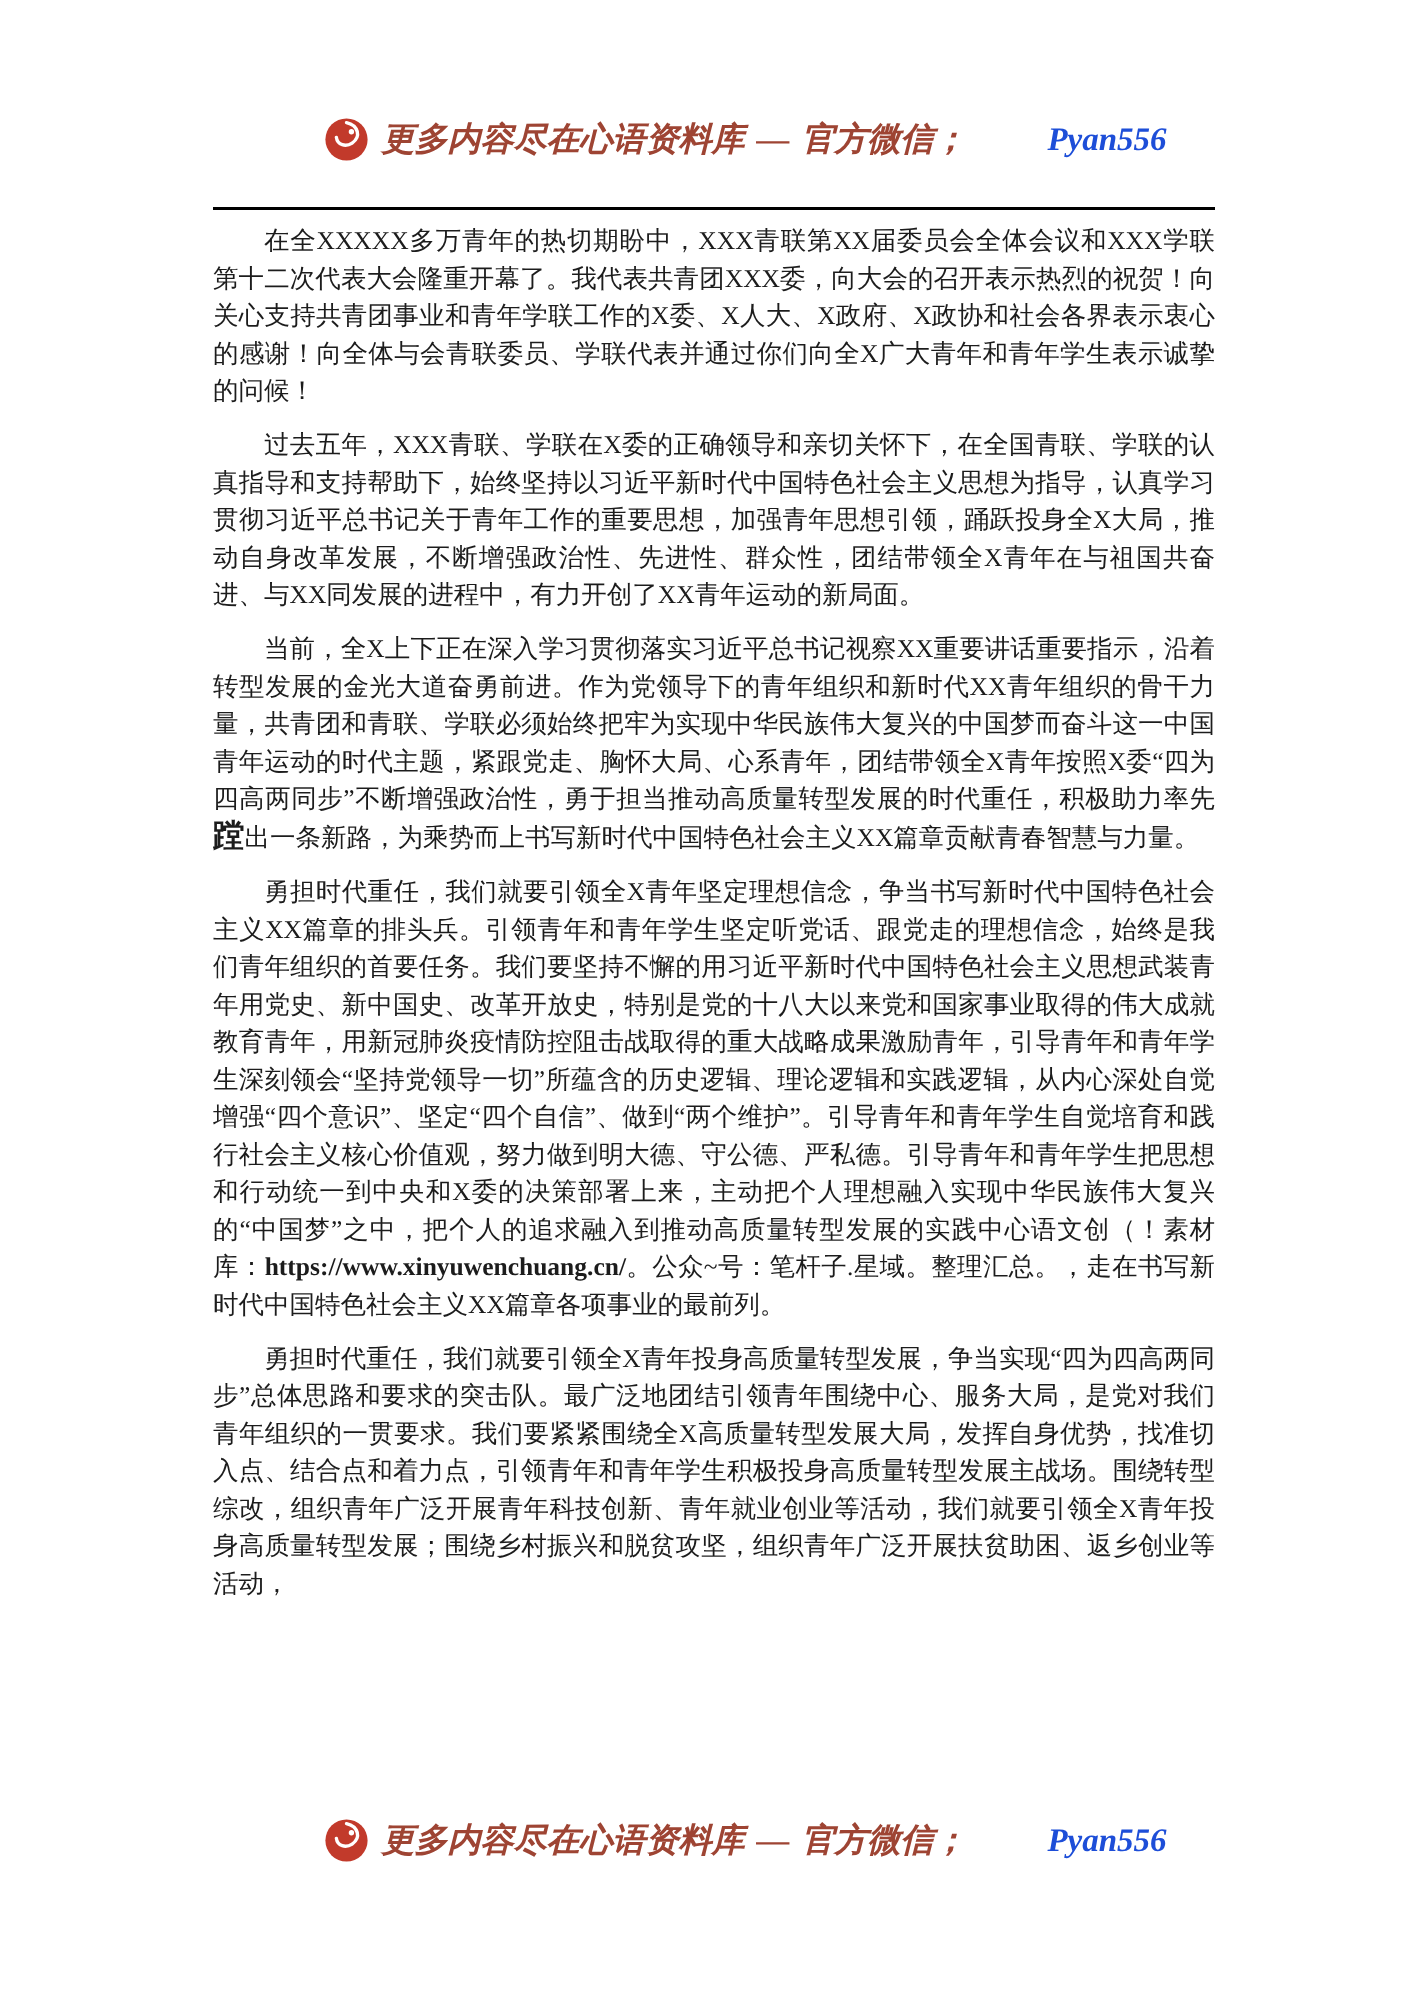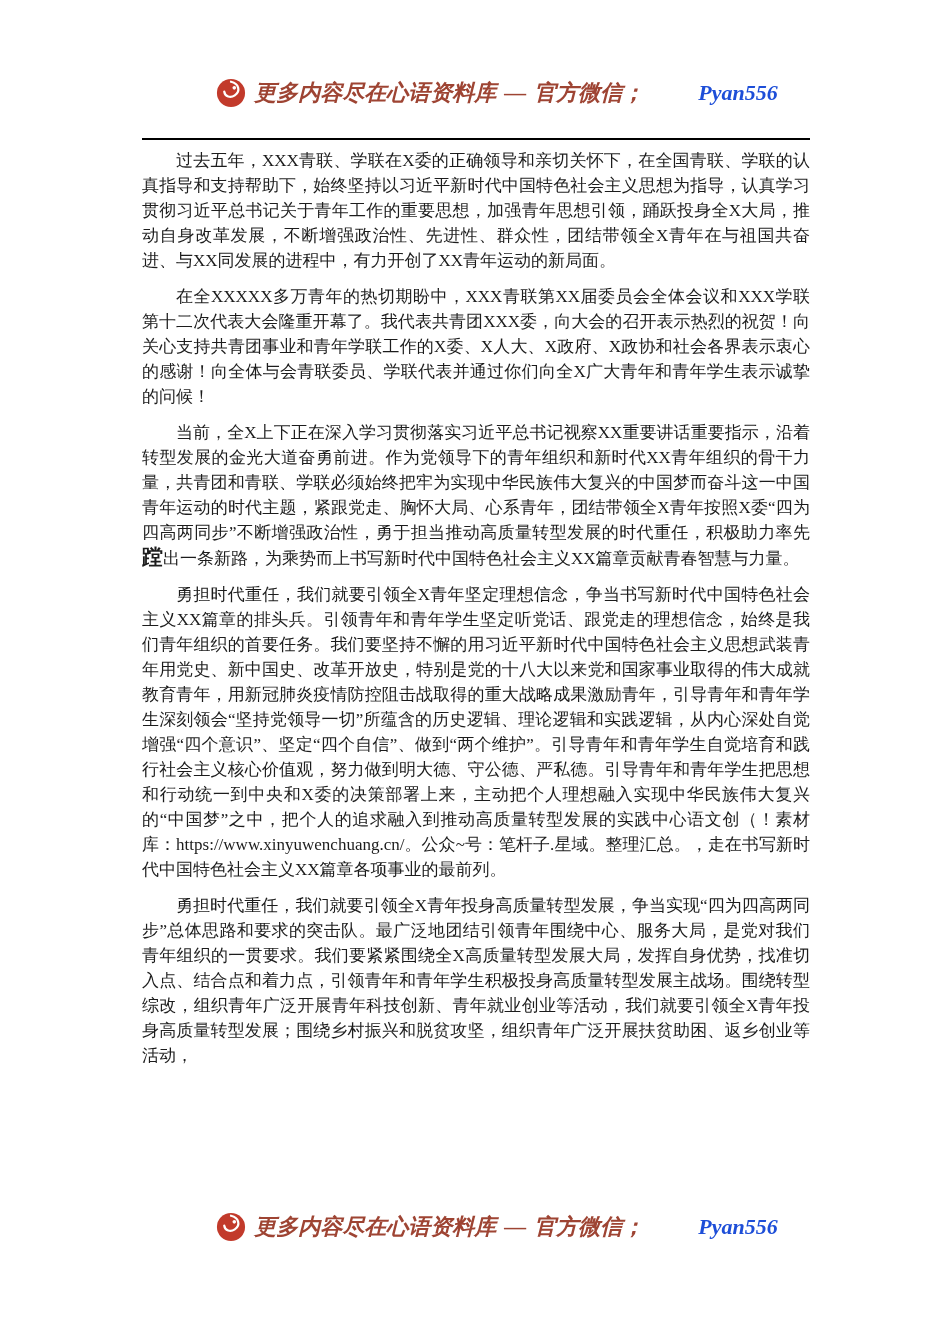--- a/index.html
+++ b/index.html
@@ -59,21 +59,21 @@
     text-indent:2em;
   }
   .doc-body p.salutation{
     text-indent:0;
   }
   .big-char{
     font-size:21px;
     font-weight:bold;
   }
   .bold-url{
-    font-weight:normal;
+    font-weight:bold;
   }
 </style>
 </head>
 <body>
 
 <div class="page">
 
   <div class="watermark wm-header">
     <span class="logo">
       <svg viewBox="0 0 32 32" width="30" height="30">
@@ -85,23 +85,23 @@
     <span class="wm-main">更多内容尽在心语资料库</span>
       <span class="wm-sep">—</span>
       <span class="wm-label">官方微信；</span>
       <span class="wm-account">Pyan556</span>
   </div>
 
   <div class="divider"></div>
 
   <div class="doc-body">
 
+    <p>在全XXXXX多万青年的热切期盼中，XXX青联第XX届委员会全体会议和XXX学联第十二次代表大会隆重开幕了。我代表共青团XXX委，向大会的召开表示热烈的祝贺！向关心支持共青团事业和青年学联工作的X委、X人大、X政府、X政协和社会各界表示衷心的感谢！向全体与会青联委员、学联代表并通过你们向全X广大青年和青年学生表示诚挚的问候！</p>
+
     <p>过去五年，XXX青联、学联在X委的正确领导和亲切关怀下，在全国青联、学联的认真指导和支持帮助下，始终坚持以习近平新时代中国特色社会主义思想为指导，认真学习贯彻习近平总书记关于青年工作的重要思想，加强青年思想引领，踊跃投身全X大局，推动自身改革发展，不断增强政治性、先进性、群众性，团结带领全X青年在与祖国共奋进、与XX同发展的进程中，有力开创了XX青年运动的新局面。</p>
-
-    <p>在全XXXXX多万青年的热切期盼中，XXX青联第XX届委员会全体会议和XXX学联第十二次代表大会隆重开幕了。我代表共青团XXX委，向大会的召开表示热烈的祝贺！向关心支持共青团事业和青年学联工作的X委、X人大、X政府、X政协和社会各界表示衷心的感谢！向全体与会青联委员、学联代表并通过你们向全X广大青年和青年学生表示诚挚的问候！</p>
 
     <p><span>当前，全X上下正在深入学习贯彻落实习近平总书记视察XX重要讲话重要指示，沿着转型发展的金光大道奋勇前进。作为党领导下的青年组织和新时代XX青年组织的骨干力量，共青团和青联、学联必须始终把牢为实现中华民族伟大复兴的中国梦而奋斗这一中国青年运动的时代主题，紧跟党走、胸怀大局、心系青年，团结带领全X青年按照X委“四为四高两同步”不断增强政治性，勇于担当推动高质量转型发展的时代重任，积极助力率先</span><span class="big-char">蹚</span><span>出一条新路，为乘势而上书写新时代中国特色社会主义XX篇章贡献青春智慧与力量。</span></p>
 
     <p><span>勇担时代重任，我们就要引领全X青年坚定理想信念，争当书写新时代中国特色社会主义XX篇章的排头兵。引领青年和青年学生坚定听党话、跟党走的理想信念，始终是我们青年组织的首要任务。我们要坚持不懈的用习近平新时代中国特色社会主义思想武装青年用党史、新中国史、改革开放史，特别是党的十八大以来党和国家事业取得的伟大成就教育青年，用新冠肺炎疫情防控阻击战取得的重大战略成果激励青年，引导青年和青年学生深刻领会“坚持党领导一切”所蕴含的历史逻辑、理论逻辑和实践逻辑，从内心深处自觉增强“四个意识”、坚定“四个自信”、做到“两个维护”。引导青年和青年学生自觉培育和践行社会主义核心价值观，努力做到明大德、守公德、严私德。引导青年和青年学生把思想和行动统一到中央和X委的决策部署上来，主动把个人理想融入实现中华民族伟大复兴的“中国梦”之中，把个人的追求融入到推动高质量转型发展的实践中心语文创（！素材库：</span><span class="bold-url">https://www.xinyuwenchuang.cn/</span><span>。公众~号：笔杆子.星域。整理汇总。，走在书写新时代中国特色社会主义XX篇章各项事业的最前列。</span></p>
 
     <p>勇担时代重任，我们就要引领全X青年投身高质量转型发展，争当实现“四为四高两同步”总体思路和要求的突击队。最广泛地团结引领青年围绕中心、服务大局，是党对我们青年组织的一贯要求。我们要紧紧围绕全X高质量转型发展大局，发挥自身优势，找准切入点、结合点和着力点，引领青年和青年学生积极投身高质量转型发展主战场。围绕转型综改，组织青年广泛开展青年科技创新、青年就业创业等活动，我们就要引领全X青年投身高质量转型发展；围绕乡村振兴和脱贫攻坚，组织青年广泛开展扶贫助困、返乡创业等活动，</p>
   </div>
 
   <div class="watermark wm-footer">
     <span class="logo">

